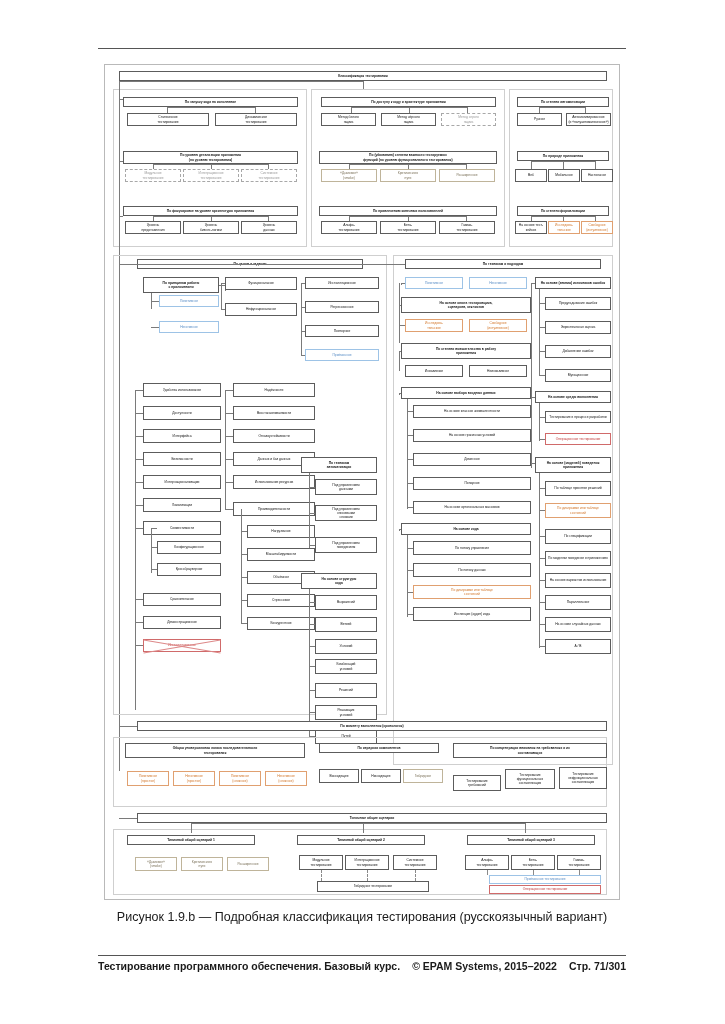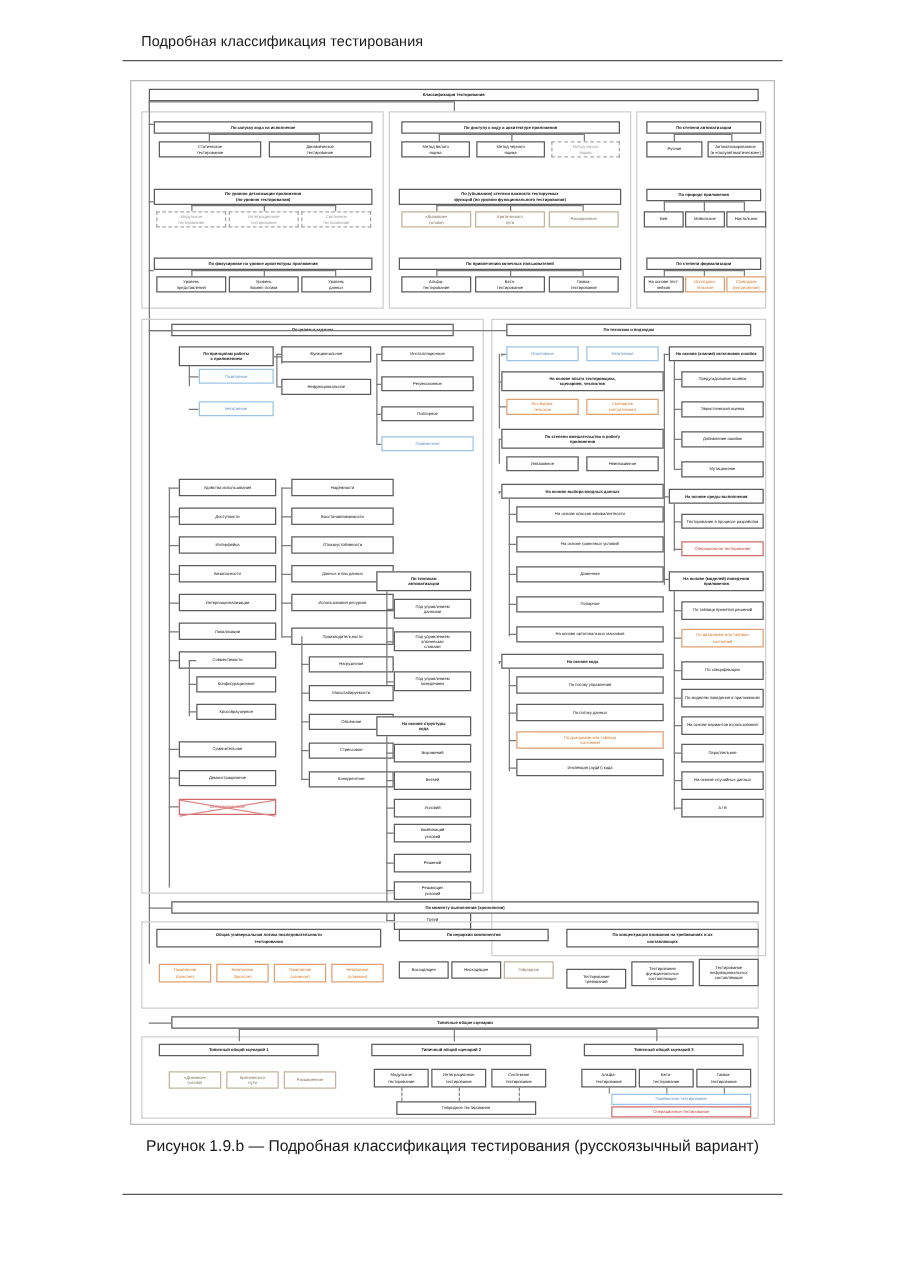--- a/index.html
+++ b/index.html
@@ -93,21 +93,20 @@
   }
   .footer .f-left{font-weight:bold;}
   .footer .f-mid{font-weight:bold;}
   .footer .f-right{font-weight:bold;}
 </style>
 </head>
 <body>
 
 <div class="page">
 
-  <div class="runhead">Подробная классификация тестирования</div>
   <div class="runhead-rule"></div>
 
   <div class="figure" id="fig">
       <div class="nb b" style="left: 14px; top: 6px; width: 488px; height: 10px;">Классификация тестирования</div>
       <div class="ln v" style="left: 258px; top: 16px; height: 8px;"></div>
       <div class="band" style="left: 8px; top: 24px; width: 194px; height: 158px;"></div>
       <div class="band" style="left: 206px; top: 24px; width: 194px; height: 158px;"></div>
       <div class="band" style="left: 404px; top: 24px; width: 104px; height: 158px;"></div>
       <div class="nb b" style="left: 18px; top: 32px; width: 175px; height: 10px;">По запуску кода на исполнение</div>
       <div class="ln v" style="left: 62px; top: 42px; height: 6px;"></div>
@@ -468,14 +467,19 @@
       <div class="nb ltblue" style="left: 384px; top: 810px; width: 112px; height: 9px;">Приёмочное тестирование</div>
       <div class="nb red" style="left: 384px; top: 820px; width: 112px; height: 9px;">Операционное тестирование</div>
       <div class="ln v dashv" style="left: 382px; top: 805px; height: 5px;"></div>
       <div class="ln v dashv" style="left: 428px; top: 805px; height: 5px;"></div>
       <div class="ln v dashv" style="left: 474px; top: 805px; height: 5px;"></div>
     </div>
 
   <div class="caption">Рисунок 1.9.b — Подробная классификация тестирования (русскоязычный вариант)</div>
 
   <div class="footer-rule"></div>
+  <div class="footer">
+    <span class="f-left">Тестирование программного обеспечения. Базовый курс.</span>
+    <span class="f-mid">© EPAM Systems, 2015–2022</span>
+    <span class="f-right">Стр. 71/301</span>
+  </div>
 
 </div>
 
 </body></html>

